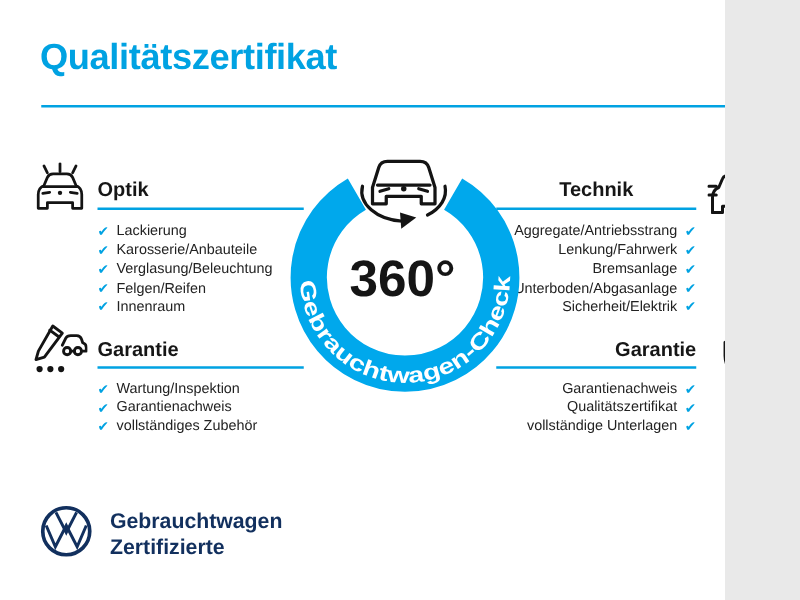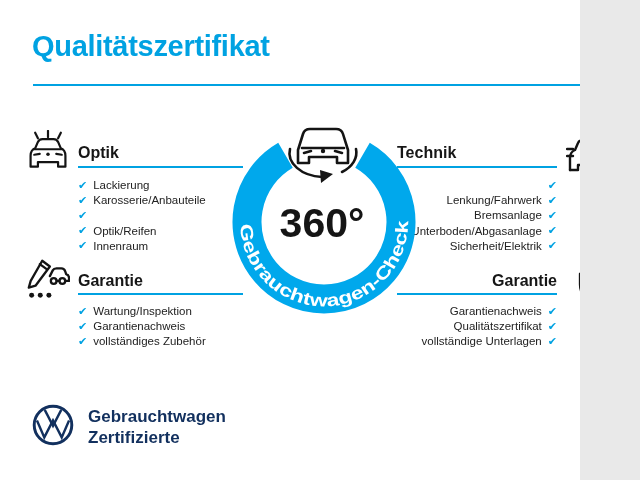--- a/index.html
+++ b/index.html
@@ -60,46 +60,48 @@
     <div class="row">
         <span class="check">✔</span>
         <span>Lackierung</span>
       </div>
     <div class="row">
         <span class="check">✔</span>
         <span>Karosserie/Anbauteile</span>
       </div>
     <div class="row">
         <span class="check">✔</span>
-      </div>
-    <div class="row">
-        <span class="check">✔</span>
-        <span>Optik/Reifen</span>
+        <span>Verglasung/Beleuchtung</span>
+      </div>
+    <div class="row">
+        <span class="check">✔</span>
+        <span>Felgen/Reifen</span>
       </div>
     <div class="row">
         <span class="check">✔</span>
         <span>Innenraum</span>
       </div>
   </div>
 
   <svg class="abs" style="left:566px;top:128px" width="48" height="48" viewBox="0 0 48 48">
     <g class="lineicon" stroke-linecap="round">
       <path d="M1 21 H7"></path>
         <path d="M1 28 H7"></path>
       <path d="M4 42 V30 Q4 24 9 22 L12 15 Q13 12.5 16 12.5 H23"></path>
       <path d="M38 20 V22 Q42 24 42 30 V42 H34 V37 H12 V42 H4"></path>
       <rect x="27" y="3" width="17" height="16" fill="#ffffff"></rect>
       <path d="M31 11 l4 4 l7 -8" stroke-width="2.8"></path>
     </g>
     <circle cx="22" cy="30.5" r="1.9" fill="#141414"></circle>
   </svg>
-  <div class="abs sec-heading" style="left:397px;top:144px;width:160px;text-align:left">Technik</div>
+  <div class="abs sec-heading" style="left:397px;top:144px;width:160px;text-align:center">Technik</div>
   <div class="abs sec-underline" style="left:397px;top:166px;width:160px"></div>
   <div class="abs items right" style="left:330px;top:179px;width:227px">
     <div class="row">
+        <span>Aggregate/Antriebsstrang</span>
         <span class="check">✔</span>
       </div>
     <div class="row">
         <span>Lenkung/Fahrwerk</span>
         <span class="check">✔</span>
       </div>
     <div class="row">
         <span>Bremsanlage</span>
         <span class="check">✔</span>
       </div>

